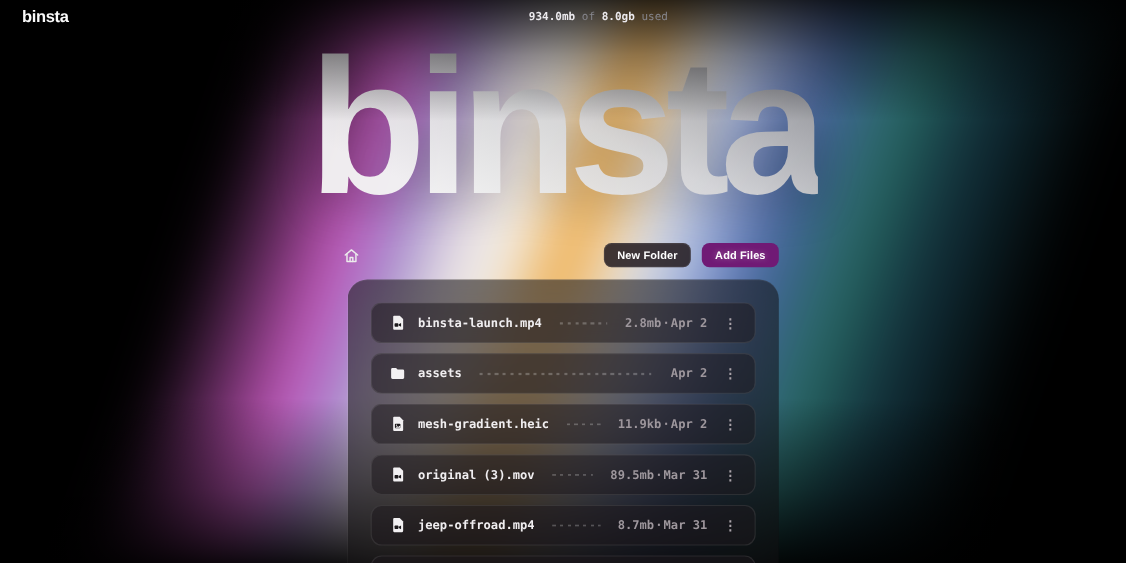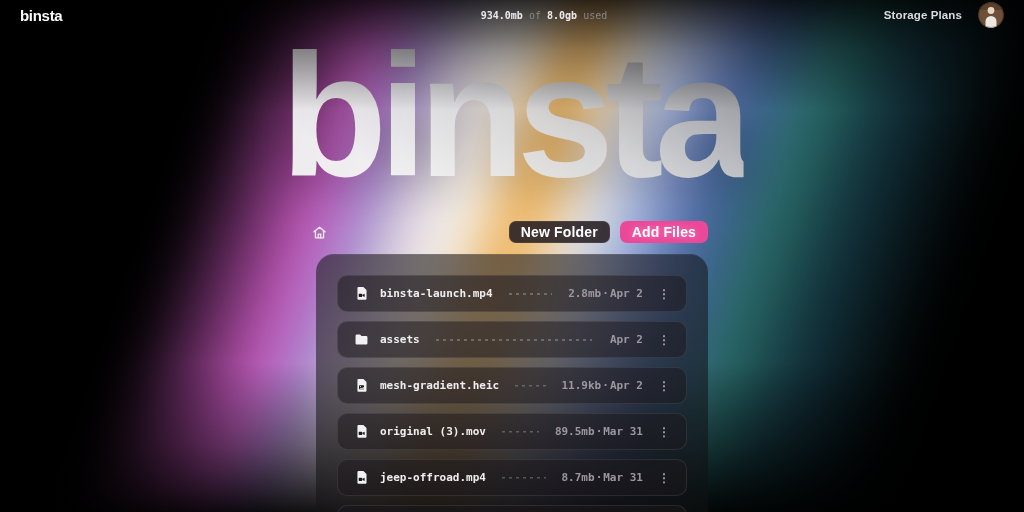--- a/index.html
+++ b/index.html
@@ -73,25 +73,25 @@
 
   
   .toolbar {
     position:absolute; top:221px; left:316px; width:392px; height:22px;
     display:flex; align-items:center;
   }
   .home-btn { width:16px; height:16px; margin-left:-4px; cursor:pointer; display:flex; align-items:center; }
   .toolbar-spacer { flex:1; }
   .btn {
     height:22px; padding:0 12px; border:none; border-radius:7px;
-    font-family:"Liberation Sans",sans-serif; font-size:14px; font-weight:700;
+    font-family:"Liberation Sans",sans-serif; font-size:10px; font-weight:700;
     color:#fff; display:flex; align-items:center; cursor:pointer; letter-spacing:0.01em;
   }
   .btn-dark { background:rgba(38,30,34,0.88); box-shadow:inset 0 0 0 1px rgba(255,255,255,0.07); }
-  .btn-accent { margin-left:10px; background:#ec4899; color:#ffffff; text-shadow:0 0 6px rgba(255,255,255,0.35); }
+  .btn-accent { margin-left:10px; background:#701a75; color:#ffffff; text-shadow:0 0 6px rgba(255,255,255,0.35); }
 
   
   .panel {
     position:absolute; top:254px; left:316px; width:392px; height:420px;
     background:rgba(16,14,16,0.55);
     backdrop-filter:blur(26px); -webkit-backdrop-filter:blur(26px);
     border-radius:18px;
     box-shadow:inset 0 1px 0 rgba(255,255,255,0.06);
     padding:21px;
   }
@@ -134,39 +134,20 @@
 <div class="shade-bottom"></div>
 
 <div class="header">
   <div class="logo">binsta</div>
   <div class="storage-meter">
     <span class="val">934.0mb</span>
     <span class="dim">of</span>
     <span class="val">8.0gb</span>
     <span class="dim">used</span>
   </div>
-  <div class="header-right">
-    <div class="storage-plans">Storage Plans</div>
-    <span class="avatar">
-      <svg width="26" height="26" viewBox="0 0 26 26">
-        <defs>
-            <clipPath id="avclip">
-              <circle cx="13" cy="13" r="13"></circle>
-            </clipPath>
-          </defs>
-        <g clip-path="url(#avclip)">
-          <rect width="26" height="26" fill="#6e4f38"></rect>
-          <rect width="26" height="8" fill="#5a3f2c"></rect>
-          <circle cx="13" cy="8.5" r="3.4" fill="#e7d6c3"></circle>
-          <path d="M7.5 26 v-6.5 a5.5 5.5 0 0 1 11 0 V26 Z" fill="#ece8e1"></path>
-          <circle cx="13" cy="13" r="12.5" fill="none" stroke="rgba(0,0,0,0.35)" stroke-width="1"></circle>
-        </g>
-      </svg>
-    </span>
-  </div>
 </div>
 
 <div class="toolbar">
   <div class="home-btn">
     <svg width="15" height="15" viewBox="0 0 24 24" fill="none" stroke="#ececec" stroke-width="2.1" stroke-linecap="round" stroke-linejoin="round">
       <path d="M3 11 L12 3.5 L21 11"></path>
       <path d="M5.5 9.5 V20.5 H18.5 V9.5"></path>
       <path d="M10 20.5 V14.5 H14 V20.5"></path>
     </svg>
   </div>

